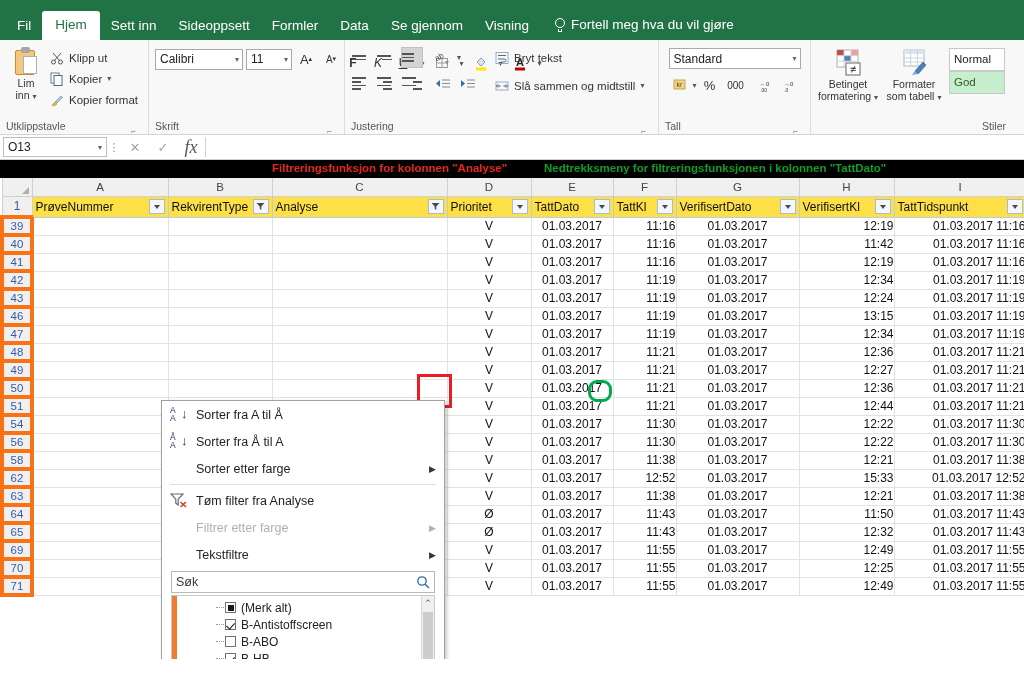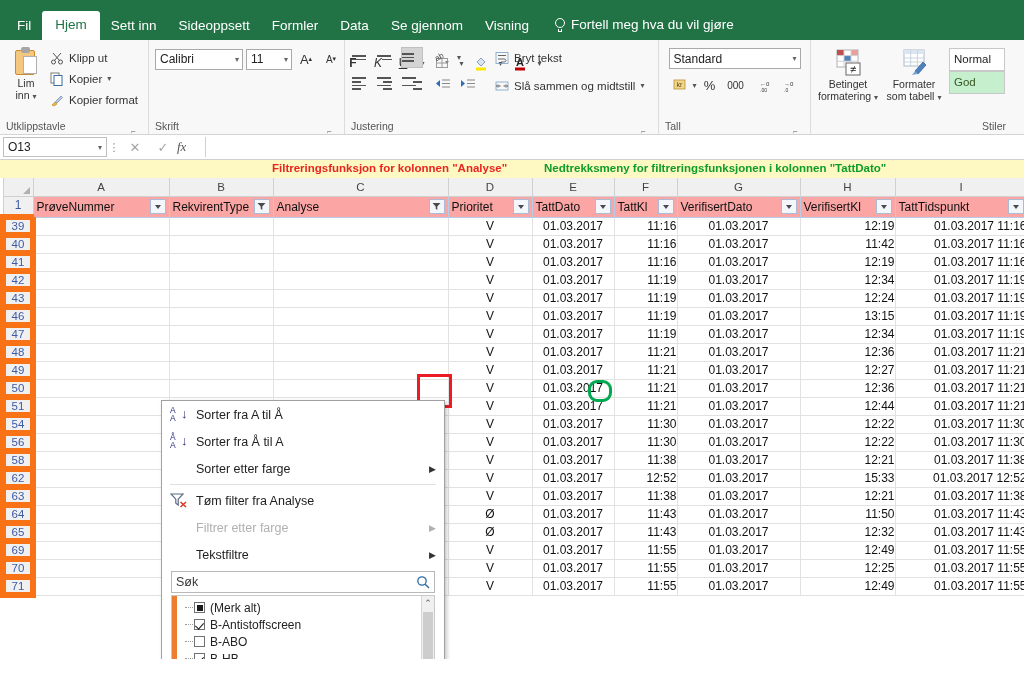--- a/index.html
+++ b/index.html
@@ -89,53 +89,53 @@
   .bigicon { width:30px;height:28px;margin:0 auto 2px auto;position:relative;}
 
   
   .formula-bar { height: 25px; display:flex; align-items:center; background:#fff; border-bottom:1px solid #d0d0d0; }
   .namebox {
     width: 104px; height:20px; margin-left:3px; border:1px solid #bfbfbf; background:#fff;
     display:flex;align-items:center;justify-content:space-between;padding:0 4px; font-size:12px; color:#222;
   }
   .fbar-dots { width:14px; text-align:center; color:#888; font-size:11px; letter-spacing:0; }
   .fbar-btn { width:28px;text-align:center;font-size:13px;color:#a6a6a6; }
-  .fbar-fx { width:28px;text-align:left;font-size:13px;color:#555;font-style:italic;font-family:"Liberation Serif",serif;}
+  .fbar-fx { width:28px;text-align:center;font-size:18px;color:#555;font-style:italic;font-family:"Liberation Serif",serif;}
   .fbar-input { flex:1; height:20px; border-left:1px solid #d0d0d0; background:#fff; }
 
   
-  .annot-strip { height:18px; position:relative; background:#fef9c3; }
+  .annot-strip { height:18px; position:relative; background:#000000; }
   .annot {
     position:absolute; font-size:11.5px; font-weight:bold; white-space:nowrap; top:2px;
   }
   .annot.red { color:#e8251f; left:272px; }
   .annot.green { color:#0f9d27; left:544px; }
 
   
   .grid-wrap { position:relative; height:481px; overflow:hidden; background:#fff; }
   table.sheet { border-collapse: collapse; table-layout: fixed; width: 1024px; }
   table.sheet td, table.sheet th { padding:0; margin:0; }
 
   .colhdr th {
     height:18px; background:#f0f0f0; border:1px solid #d0d0d0; border-top:none;
     font-weight:normal; font-size:11.5px; color:#444; text-align:center;
   }
   .corner { width:30px; background:#f0f0f0 !important; position:relative; }
   .corner .tri { position:absolute;right:3px;bottom:2px;width:0;height:0;border-left:7px solid transparent;border-bottom:7px solid #b0b0b0;}
   .rowhdr {
-    width:30px; background:#f0f0f0; border:6px solid #f97316;
+    width:30px; background:#f0f0f0; border:4px solid #f97316;
     font-size:11.5px; color:#3b5aa6; text-align:center; height:18px;
   }
   td.cell { border-right:1px solid #e2e2e2; border-bottom:1px solid #e2e2e2; font-size:12px; color:#111; height:18px; padding:0 4px; overflow:hidden; white-space:nowrap; }
   td.cell.c-center { text-align:center; }
   td.cell.c-right { text-align:right; }
 
   
   tr.hrow td {
-    background:#fca5a5; border:1px solid #b8cce4; font-size:12px; color:#111;
+    background:#fde047; border:1px solid #b8cce4; font-size:12px; color:#111;
     height:21px; padding:0 3px; position:relative; white-space:nowrap; overflow:hidden;
   }
   .hcell-inner { display:flex; align-items:center; justify-content:space-between; height:100%; }
   .filter-btn {
     width:16px;height:15px;border:1px solid #a9bcd4;background:#f3f7fc;
     display:flex;align-items:center;justify-content:center;flex:none;margin-left:4px;
   }
   .caret { width:0;height:0;border-left:3.5px solid transparent;border-right:3.5px solid transparent;border-top:4px solid #4a4a4a;}
   .funnel { width:9px;height:9px;position:relative; }
   .funnel svg { display:block; }
@@ -169,21 +169,21 @@
   .sort-ico .a2 { position:absolute;left:0;top:8px; }
   .sort-ico .dn { position:absolute;left:11px;top:0px;font-size:13px;line-height:15px;color:#2a2a7a;}
 
   .search-wrap { margin:3px 9px 2px 9px; height:22px; border:1px solid #b8b8b8; display:flex; align-items:center; padding:0 4px; }
   .search-wrap .sph { flex:1; font-size:12.5px; color:#3b3b3b; }
   .mag { width:14px;height:14px; }
 
   .listbox { margin:2px 9px 0 9px; height:134px; border:1px solid #c9c9c9; background:#fff; position:relative; display:flex; }
   .orangebar { width:5px; background:#ed7d31; flex:none; }
   .list-inner { flex:1; padding:3px 0 0 0; overflow:hidden; position:relative; }
-  .litem { height:17px; display:flex; align-items:center; padding-left:8px; font-size:12px; color:#222; }
+  .litem { height:17px; display:flex; align-items:center; padding-left:8px; font-size:12px; color:#222;margin-left:31px; }
   .treeline { width:8px; height:1px; border-top:1px dotted #999; flex:none; margin-right:1px; }
   .chk { width:11px;height:11px;border:1px solid #707070;background:#fff;flex:none;margin-right:5px;position:relative; }
   .chk.checked::after {
     content:""; position:absolute; left:2px; top:1px; width:4px; height:7px;
     border:solid #1a1a1a; border-width:0 1.6px 1.6px 0; transform:rotate(42deg);
   }
   .chk.partial::after { content:""; position:absolute; left:1.5px; top:1.5px; width:6px; height:6px; background:#1a1a1a; }
   .vscroll { width:13px; background:#f0f0f0; border-left:1px solid #d6d6d6; flex:none; position:relative; }
   .vscroll .up, .vscroll .dn2 { height:13px; display:flex; align-items:center; justify-content:center; font-size:9px; color:#555;}
   .vscroll .thumb { position:absolute; left:1px; right:1px; top:16px; height:62px; background:#cdcdcd; }

